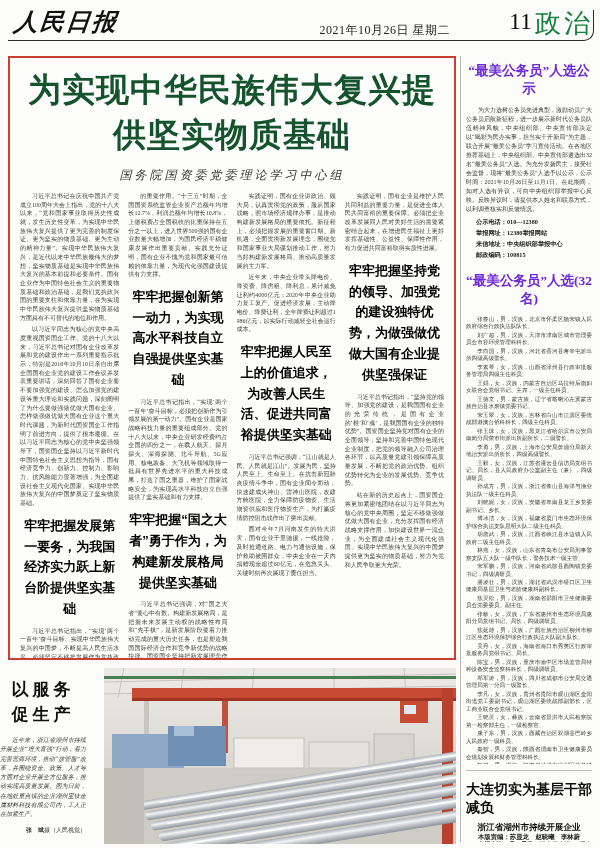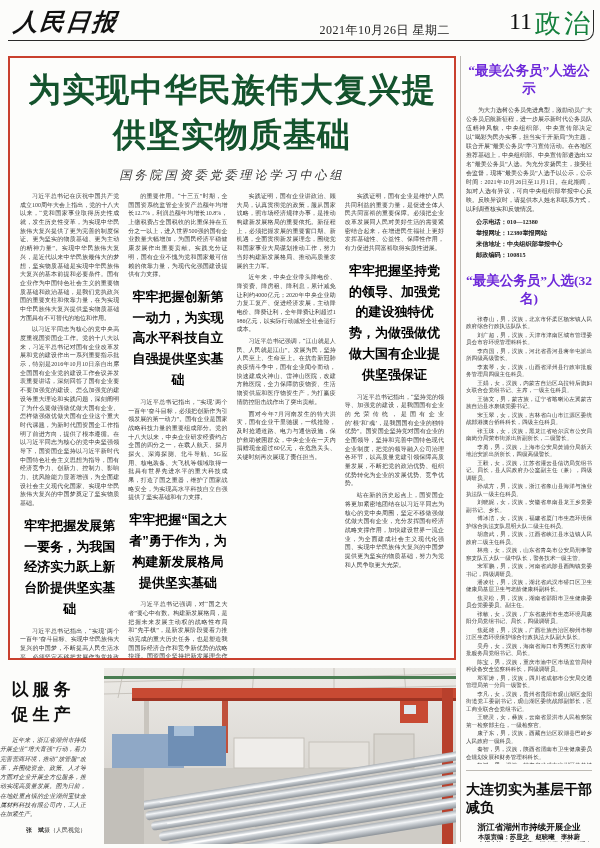--- a/index.html
+++ b/index.html
@@ -77,20 +77,21 @@
         <div class="col">
           <p>的重要作用。“十三五”时期，全国国资系统监管企业资产总额年均增长12.7%，利润总额年均增长10.8%，上缴税费占全国税收的比重保持在五分之一以上，进入世界500强的国有企业数量大幅增加，为国民经济平稳健康发展作出重要贡献。实践充分证明，国有企业不愧为党和国家最可信赖的依靠力量，为现代化强国建设提供有力支撑。</p>
           <h3>牢牢把握创新第一动力，为实现高水平科技自立自强提供坚实基础</h3>
           <p>习近平总书记指出，“实现‘两个一百年’奋斗目标，必须把创新作为引领发展的第一动力”。国有企业是国家战略科技力量的重要组成部分。党的十八大以来，中央企业研发经费约占全国的四分之一，在载人航天、探月探火、深海探测、北斗导航、5G应用、核电装备、大飞机等领域取得一批具有世界先进水平的重大科技成果，打造了国之重器，维护了国家战略安全，为实现高水平科技自立自强提供了坚实基础和有力支撑。</p>
           <h3>牢牢把握“国之大者”勇于作为，为构建新发展格局提供坚实基础</h3>
           <p>习近平总书记强调，对“国之大者”要心中有数。构建新发展格局，是把握未来发展主动权的战略性布局和“先手棋”，是新发展阶段要着力推动完成的重大历史任务，也是塑造我国国际经济合作和竞争新优势的战略抉择。国资国企坚持把新发展理念作为“指挥棒”，服务构建新发展格局。</p>
         </div>
         <div class="col">
           <p>实践证明，国有企业讲政治、顾大局，认真贯彻党的政策，服从国家战略，照市场经济规律办事，是推动构建新发展格局的重要依托。新征程上，必须把握发展的重要窗口期、新机遇，全面贯彻新发展理念，围绕党和国家事业大局谋划推动工作，努力当好构建新发展格局、推动高质量发展的主力军。</p>
           <p>近年来，中央企业带头降电价、降资费、降房租、降利息，累计减免让利约4000亿元；2020年中央企业助力复工复产、促进经济发展，主动降电价、降费让利，全年降费让利超过1986亿元，以实际行动减轻全社会运行成本。</p>
+          <h3>牢牢把握人民至上的价值追求，为改善人民生活、促进共同富裕提供坚实基础</h3>
           <p>习近平总书记强调，“江山就是人民、人民就是江山”。发展为民，坚持人民至上、生命至上。在抗击新冠肺炎疫情斗争中，国有企业闻令而动，快速建成火神山、雷神山医院，改建方舱医院，全力保障防疫物资、生活物资供应和医疗物资生产，为打赢疫情防控阻击战作出了突出贡献。</p>
           <p>面对今年7月河南发生的特大洪灾，国有企业千里驰援，一线抢险，及时抢通道路、电力与通信设施，保护救助被困群众，中央企业在一天内捐赠现金超过60亿元，在危急关头、关键时刻再次展现了责任担当。</p>
         </div>
         <div class="col">
           <p>实践证明，国有企业是维护人民共同利益的重要力量，是促进全体人民共同富裕的重要保障。必须把企业改革发展同人民对美好生活的需要紧密结合起来，在增进民生福祉上更好发挥基础性、公益性、保障性作用，有力促进共同富裕取得实质性进展。</p>
           <h3>牢牢把握坚持党的领导、加强党的建设独特优势，为做强做优做大国有企业提供坚强保证</h3>
           <p>习近平总书记指出，“坚持党的领导、加强党的建设，是我国国有企业的光荣传统，是国有企业的‘根’和‘魂’，是我国国有企业的独特优势”。国资国企坚持党对国有企业的全面领导，坚持和完善中国特色现代企业制度，把党的领导融入公司治理各环节，以高质量党建引领保障高质量发展，不断把党的政治优势、组织优势转化为企业的发展优势、竞争优势。</p>
           <p>站在新的历史起点上，国资国企将更加紧密地团结在以习近平同志为核心的党中央周围，坚定不移做强做优做大国有企业，充分发挥国有经济战略支撑作用，加快建设世界一流企业，为全面建成社会主义现代化强国、实现中华民族伟大复兴的中国梦提供更为坚实的物质基础，努力为党和人民争取更大光荣。</p>
         </div>
       </div>

